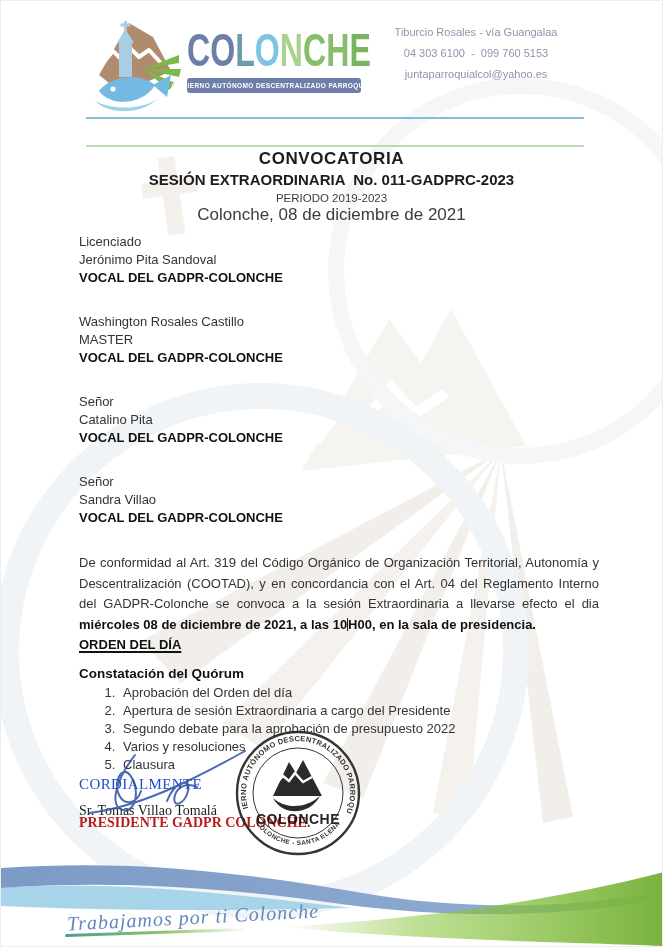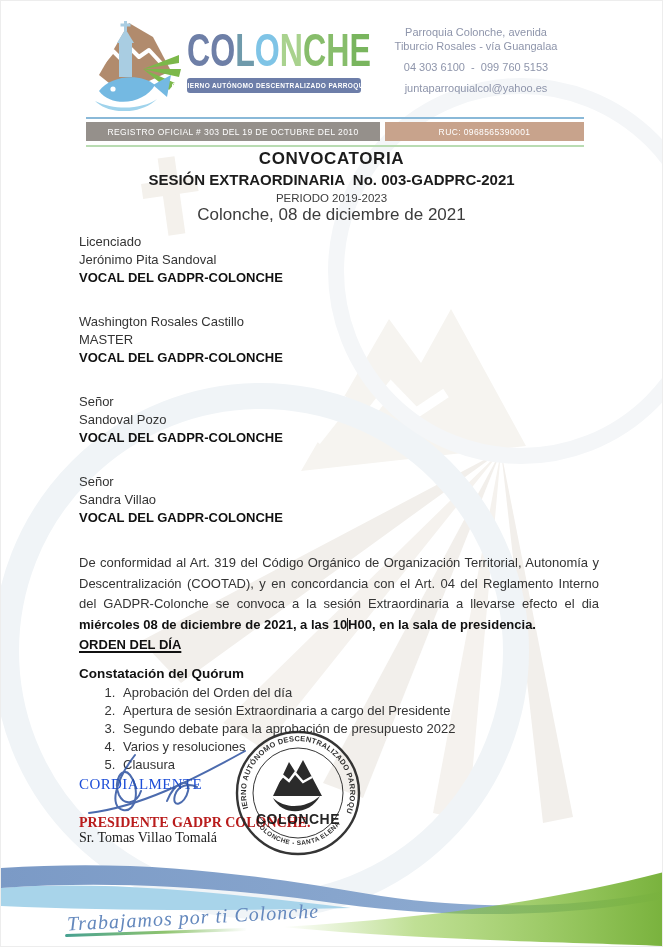--- a/index.html
+++ b/index.html
@@ -47,21 +47,21 @@
   .bold-u{font-weight:bold;color:#111;text-decoration-thickness:1.5px;text-underline-offset:2px;}
   .cursor-bar{display:inline-block;width:1px;height:13px;background:#222;vertical-align:-2px;}
   .orden{font-weight:bold;color:#111;text-decoration:underline;text-decoration-thickness:1.5px;text-underline-offset:2px;line-height:20px;}
   .quorum{font-weight:bold;color:#111;font-size:13.5px;margin-top:11px;margin-bottom:3px;}
   ol.agenda{margin:0;padding-left:40px;line-height:18px;}
   ol.agenda li{padding-left:4px;}
 
   
   .cordial{font-family:"Liberation Serif",serif;font-size:15px;letter-spacing:.4px;color:#1d4ed8;margin-top:2px;}
   .signature{position:absolute;left:78px;top:736px;z-index:3;}
-  .signer-name{position:absolute;left:78px;top:829px;font-family:"Liberation Serif",serif;
+  .signer-name{position:absolute;left:78px;top:802px;font-family:"Liberation Serif",serif;
                font-size:14px;color:#1d1d1d;z-index:1;}
   .signer-title{position:absolute;left:78px;top:814px;font-family:"Liberation Serif",serif;
                 font-size:14px;font-weight:bold;color:#b91c1c;z-index:1;}
   .stamp{position:absolute;left:232px;top:727px;z-index:2;opacity:.93;}
 
   
   .footer-svg{position:absolute;left:0;bottom:0;z-index:1;}
   .slogan{position:absolute;left:66px;bottom:17px;z-index:2;
           font-family:"Liberation Serif",serif;font-style:italic;font-size:20px;
           color:#6488bd;letter-spacing:1px;transform:rotate(-3deg);}
@@ -125,57 +125,52 @@
         <span style="color: rgb(135, 189, 107);">C</span>
         <span style="color: rgb(135, 189, 107);">H</span>
         <span style="color: rgb(121, 181, 94);">E</span>
       </div>
 
     <div class="tagline-bar">
       <span>GOBIERNO AUTÓNOMO DESCENTRALIZADO PARROQUIAL</span>
     </div>
 
     <div class="contact">
-      <div>Parroquia Colonche, avenida</div>
       <div>Tiburcio Rosales - vía Guangalaa</div>
       <div class="c-phones">04 303 6100  -  099 760 5153</div>
       <div class="c-email">juntaparroquialcol@yahoo.es</div>
     </div>
 
     <div class="line-blue"></div>
-    <div class="bars">
-      <div class="bar bar-registro">REGISTRO OFICIAL # 303 DEL 19 DE OCTUBRE DEL 2010</div>
-      <div class="bar bar-ruc">RUC: 0968565390001</div>
-    </div>
     <div class="line-green"></div>
 
     <div class="titleblock">
       <div class="t-main">CONVOCATORIA</div>
-      <div class="t-session">SESIÓN EXTRAORDINARIA  No. 003-GADPRC-2021</div>
+      <div class="t-session">SESIÓN EXTRAORDINARIA  No. 011-GADPRC-2023</div>
       <div class="t-period">PERIODO 2019-2023</div>
       <div class="t-date">Colonche, 08 de diciembre de 2021</div>
     </div>
 
     <div class="docbody">
 
       <div class="recipient">
         <div>Licenciado</div>
         <div>Jerónimo Pita Sandoval</div>
         <div class="r-role">VOCAL DEL GADPR-COLONCHE</div>
       </div>
 
       <div class="recipient">
         <div>Washington Rosales Castillo</div>
         <div>MASTER</div>
         <div class="r-role">VOCAL DEL GADPR-COLONCHE</div>
       </div>
 
       <div class="recipient">
         <div>Señor</div>
-        <div>Sandoval Pozo</div>
+        <div>Catalino Pita</div>
         <div class="r-role">VOCAL DEL GADPR-COLONCHE</div>
       </div>
 
       <div class="recipient">
         <div>Señor</div>
         <div>Sandra Villao</div>
         <div class="r-role">VOCAL DEL GADPR-COLONCHE</div>
       </div>
 
       <div class="paragraph"><span>De conformidad al Art. 319 del Código Orgánico de Organización Territorial, Autonomía y Descentralización (COOTAD), y en concordancia con el Art. 04 del Reglamento Interno del GADPR-Colonche se convoca a la sesión Extraordinaria a llevarse efecto el dia </span><span class="bold-u">miércoles 08 de diciembre de 2021, a las 10</span><span class="cursor-bar"></span><span class="bold-u">H00, en la sala de presidencia.</span></div>

